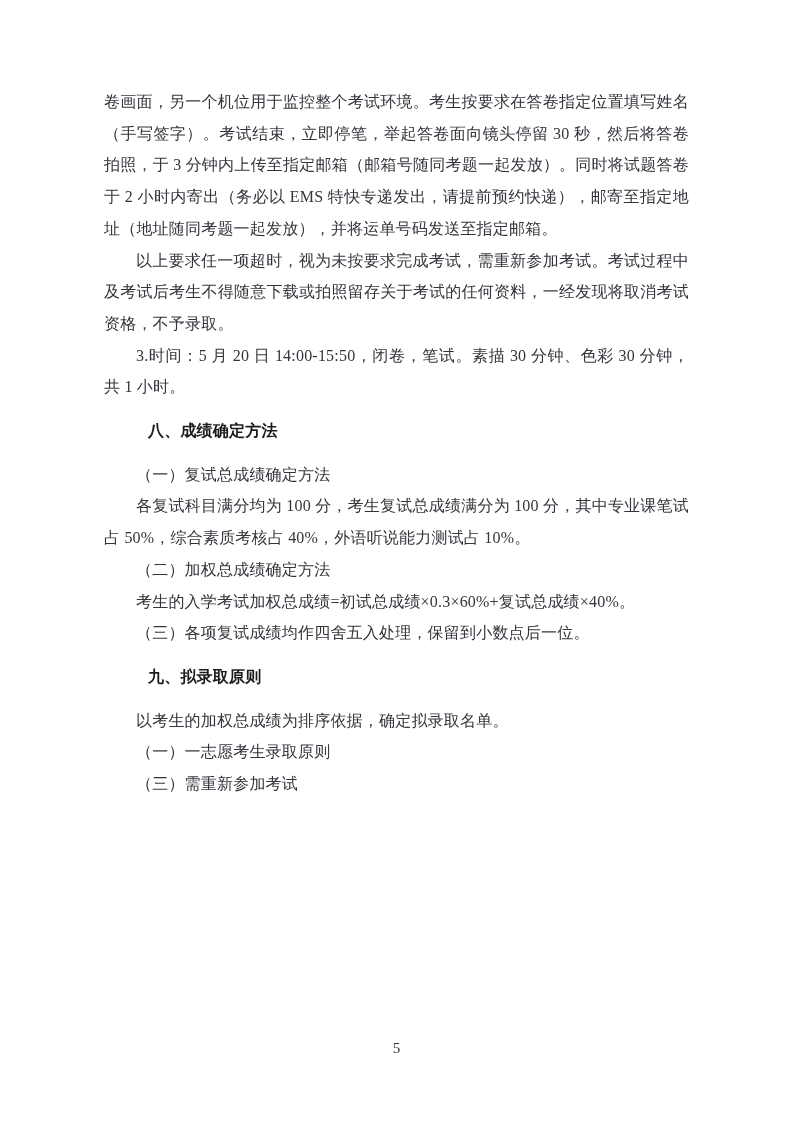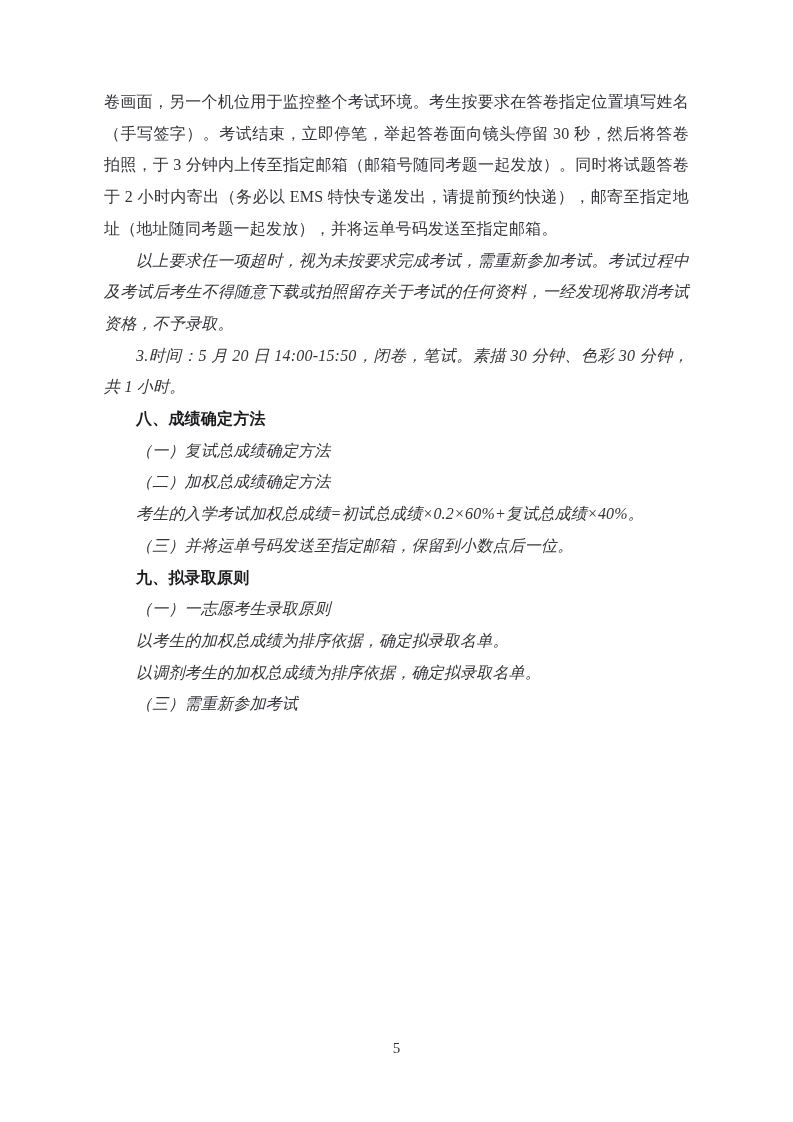--- a/index.html
+++ b/index.html
@@ -24,24 +24,23 @@
     margin: 0;
     font-family: "Liberation Serif", "DejaVu Serif", serif;
     font-size: 16px;
     line-height: 31.7px;
     letter-spacing: 0.2px;
     color: #34343c;
     text-align: justify;
   }
   .para.indent {
     text-indent: 2em;
-    font-style: italic;
   }
   .heading {
-    margin: 0;
+    margin: 12px;
     font-family: "Liberation Sans", "DejaVu Sans", sans-serif;
     font-weight: 700;
     font-size: 16px;
     line-height: 31.7px;
     letter-spacing: 0.2px;
     color: #1c1c20;
     text-indent: 2em;
     text-align: left;
   }
   .page-number {
@@ -59,23 +58,23 @@
 </head>
 <body>
 
 <div class="document-page">
   <div class="text-block">
     <p class="para">卷画面，另一个机位用于监控整个考试环境。考生按要求在答卷指定位置填写姓名（手写签字）。考试结束，立即停笔，举起答卷面向镜头停留 30 秒，然后将答卷拍照，于 3 分钟内上传至指定邮箱（邮箱号随同考题一起发放）。同时将试题答卷于 2 小时内寄出（务必以 EMS 特快专递发出，请提前预约快递），邮寄至指定地址（地址随同考题一起发放），并将运单号码发送至指定邮箱。</p>
     <p class="para indent">以上要求任一项超时，视为未按要求完成考试，需重新参加考试。考试过程中及考试后考生不得随意下载或拍照留存关于考试的任何资料，一经发现将取消考试资格，不予录取。</p>
     <p class="para indent">3.时间：5 月 20 日 14:00-15:50，闭卷，笔试。素描 30 分钟、色彩 30 分钟，共 1 小时。</p>
     <h2 class="heading">八、成绩确定方法</h2>
     <p class="para indent">（一）复试总成绩确定方法</p>
+    <p class="para indent">各复试科目满分均为 100 分，考生复试总成绩满分为 100 分，其中专业课笔试占 50%，综合素质考核占 40%，外语听说能力测试占 10%。</p>
     <p class="para indent">（二）加权总成绩确定方法</p>
-    <p class="para indent">考生的入学考试加权总成绩=初试总成绩×0.2×60%+复试总成绩×40%。</p>
-    <p class="para indent">（三）并将运单号码发送至指定邮箱，保留到小数点后一位。</p>
+    <p class="para indent">考生的入学考试加权总成绩=初试总成绩×0.3×60%+复试总成绩×40%。</p>
+    <p class="para indent">（三）各项复试成绩均作四舍五入处理，保留到小数点后一位。</p>
     <h2 class="heading">九、拟录取原则</h2>
+    <p class="para indent">以考生的加权总成绩为排序依据，确定拟录取名单。</p>
     <p class="para indent">（一）一志愿考生录取原则</p>
-    <p class="para indent">以考生的加权总成绩为排序依据，确定拟录取名单。</p>
-    <p class="para indent">以调剂考生的加权总成绩为排序依据，确定拟录取名单。</p>
     <p class="para indent">（三）需重新参加考试</p>
   </div>
   <div class="page-number">5</div>
 </div>
 
 </body></html>

